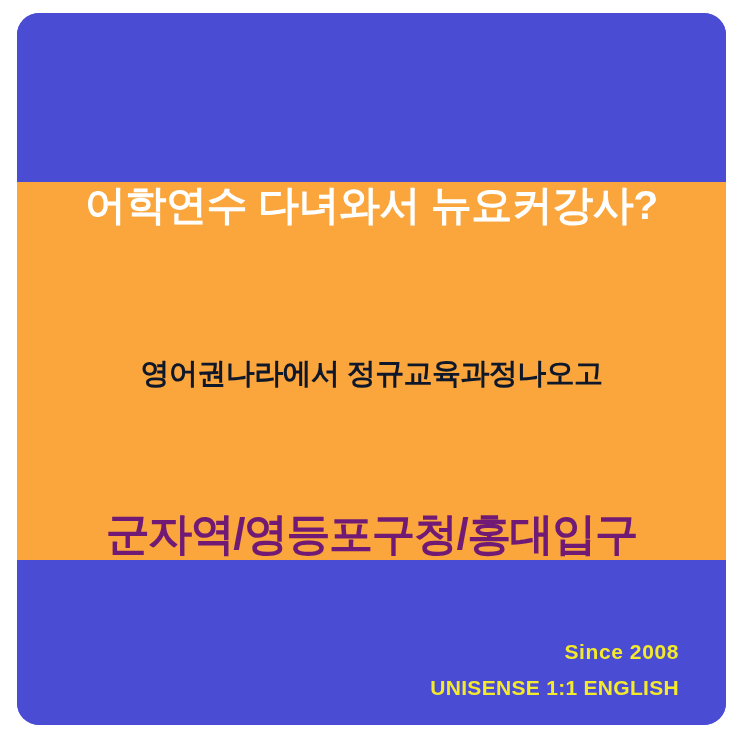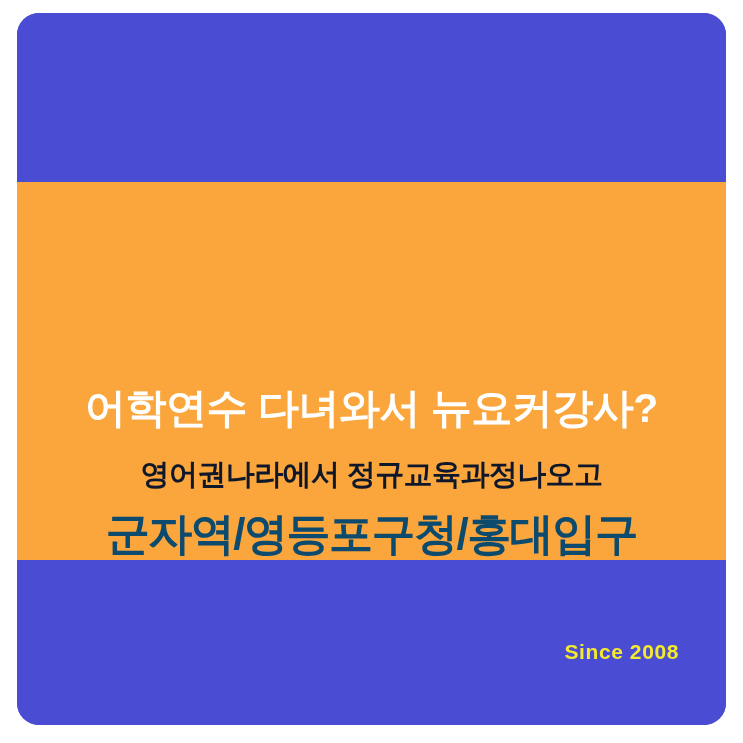--- a/index.html
+++ b/index.html
@@ -39,21 +39,21 @@
   .panel-middle {
     position: absolute;
     left: 0;
     top: 169px;
     width: 100%;
     height: 378px;
     background: #faa63c;
     display: flex;
     flex-direction: column;
     align-items: center;
-    justify-content: flex-end;
+    justify-content: space-between;
   }
 
   
   .panel-bottom {
     position: absolute;
     left: 0;
     top: 547px;
     width: 100%;
     height: 183px;
     background: #4a4cd4;
@@ -75,21 +75,21 @@
     font-size: 29px;
     font-weight: bold;
     letter-spacing: -0.6px;
     line-height: 1.42;
     white-space: nowrap;
     margin: 0;
     text-align: center;
   }
 
   .locations {
-    color: #0c4a6e;
+    color: #701a75;
     font-size: 44px;
     font-weight: bold;
     letter-spacing: -1.5px;
     line-height: 1.15;
     white-space: nowrap;
     margin: 14px 0 0 0;
     text-align: center;
   }
 
   .brand-block {
@@ -131,16 +131,17 @@
 
     <p class="subline">영어권나라에서 정규교육과정나오고</p>
 
 
     <p class="locations">군자역/영등포구청/홍대입구</p>
   </div>
 
   <div class="panel-bottom">
     <div class="brand-block">
       <p class="brand-since">Since 2008</p>
+      <p class="brand-name">UNISENSE 1:1 ENGLISH</p>
     </div>
   </div>
 
 </div>
 
 </body></html>

